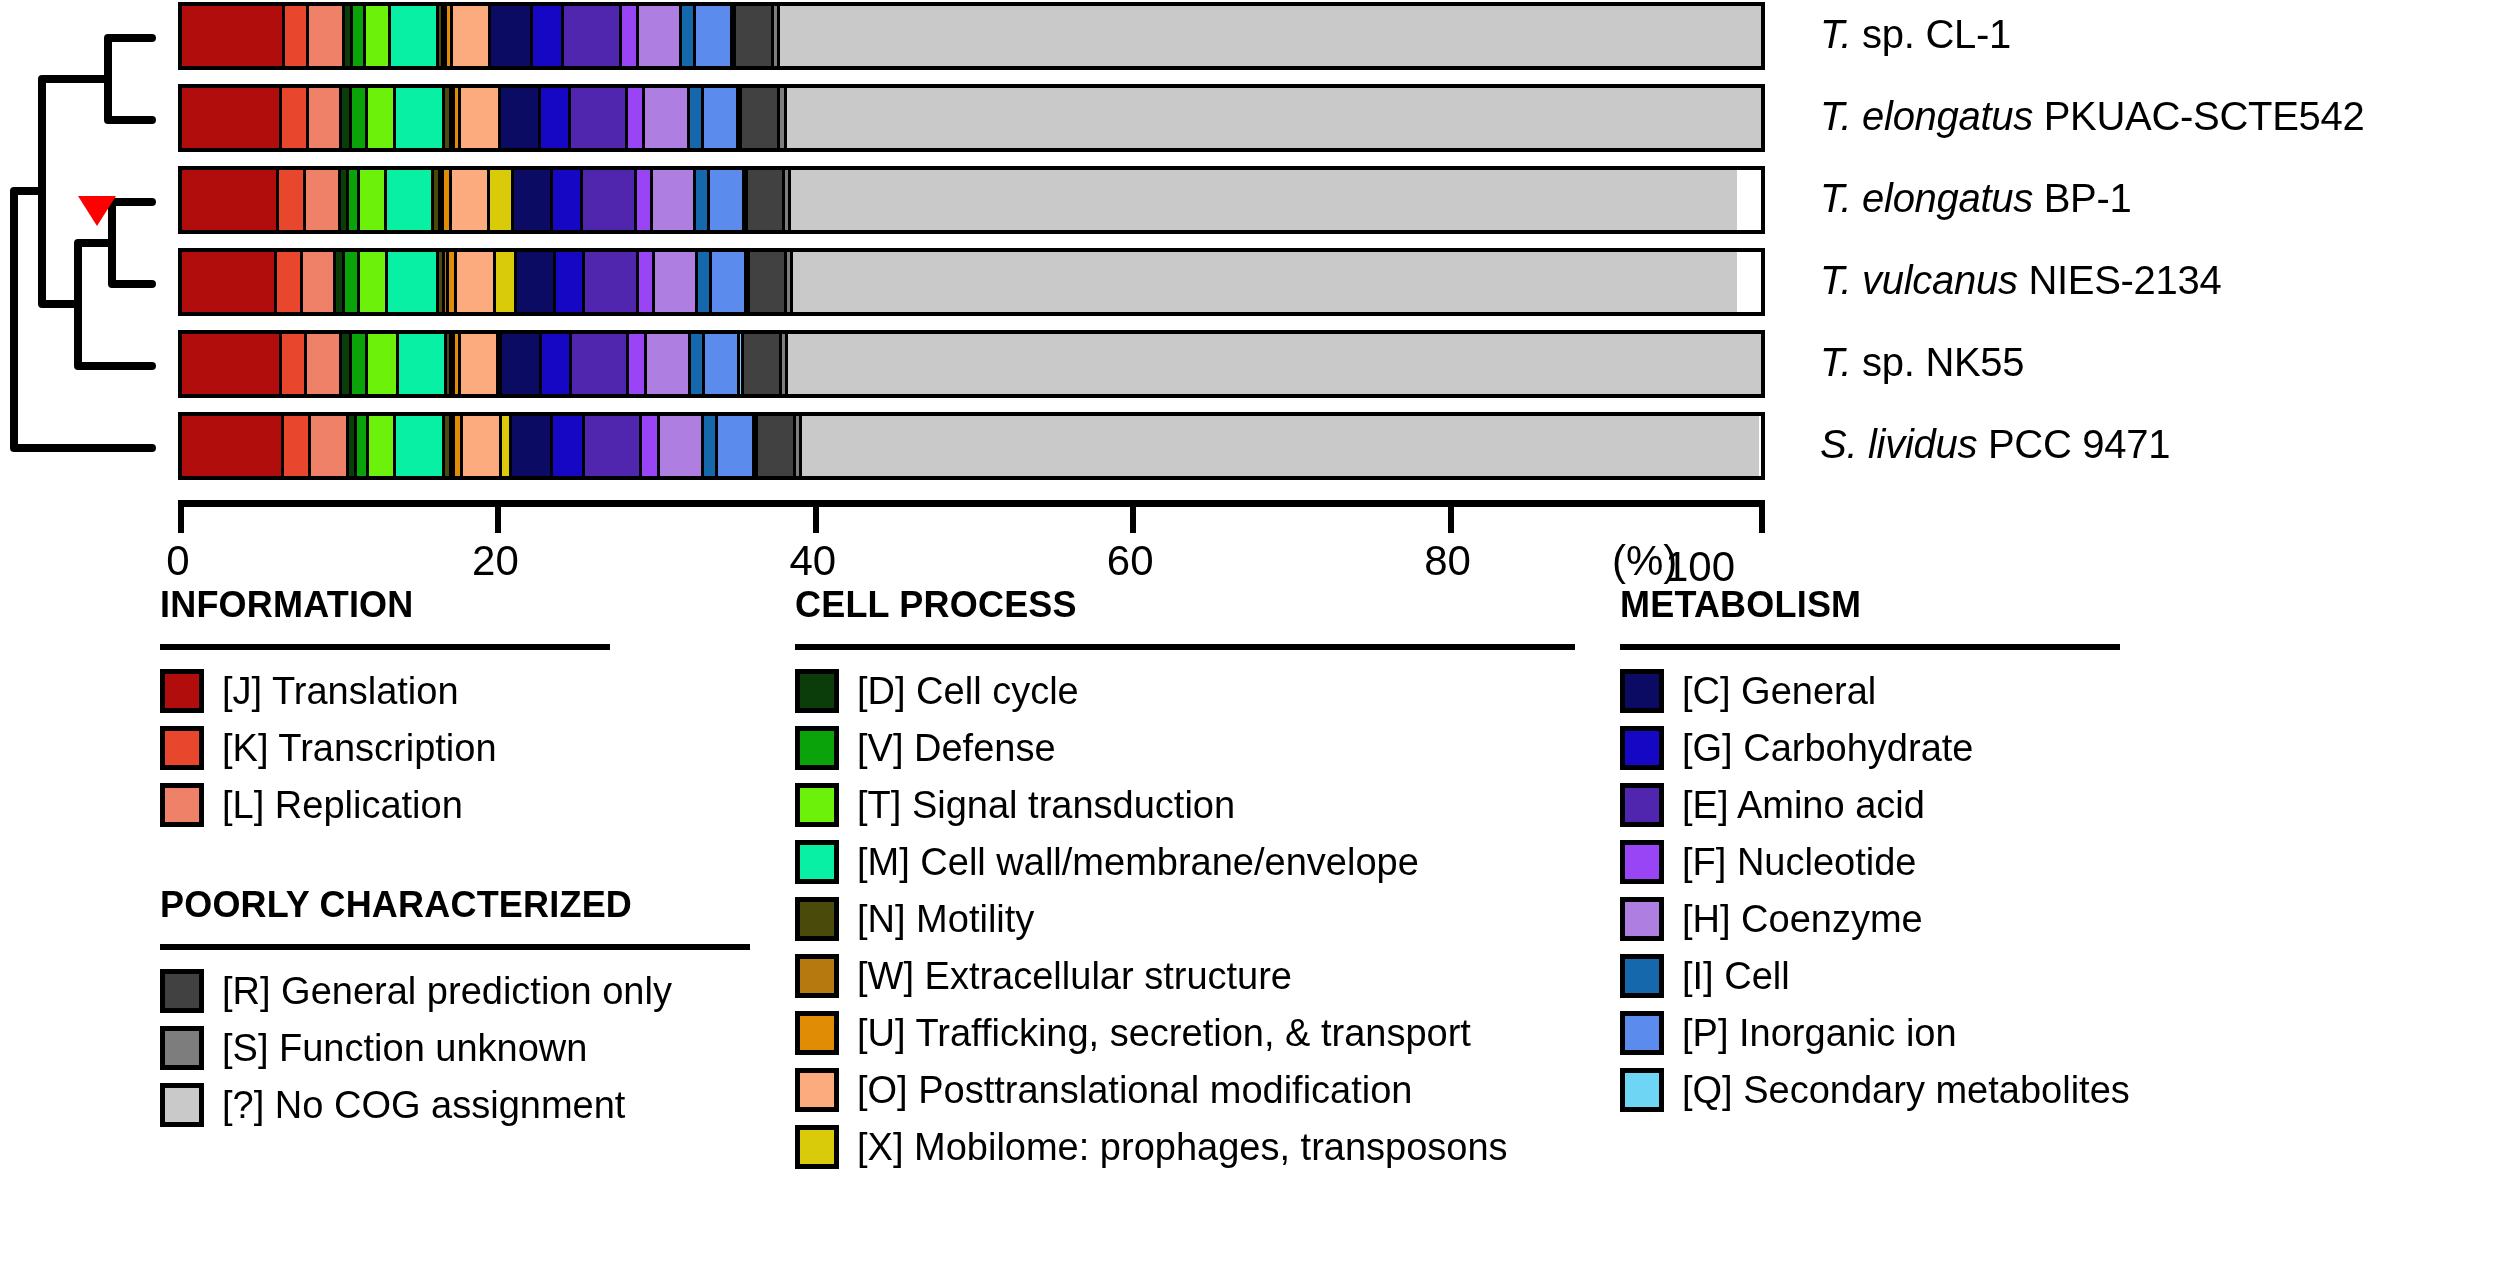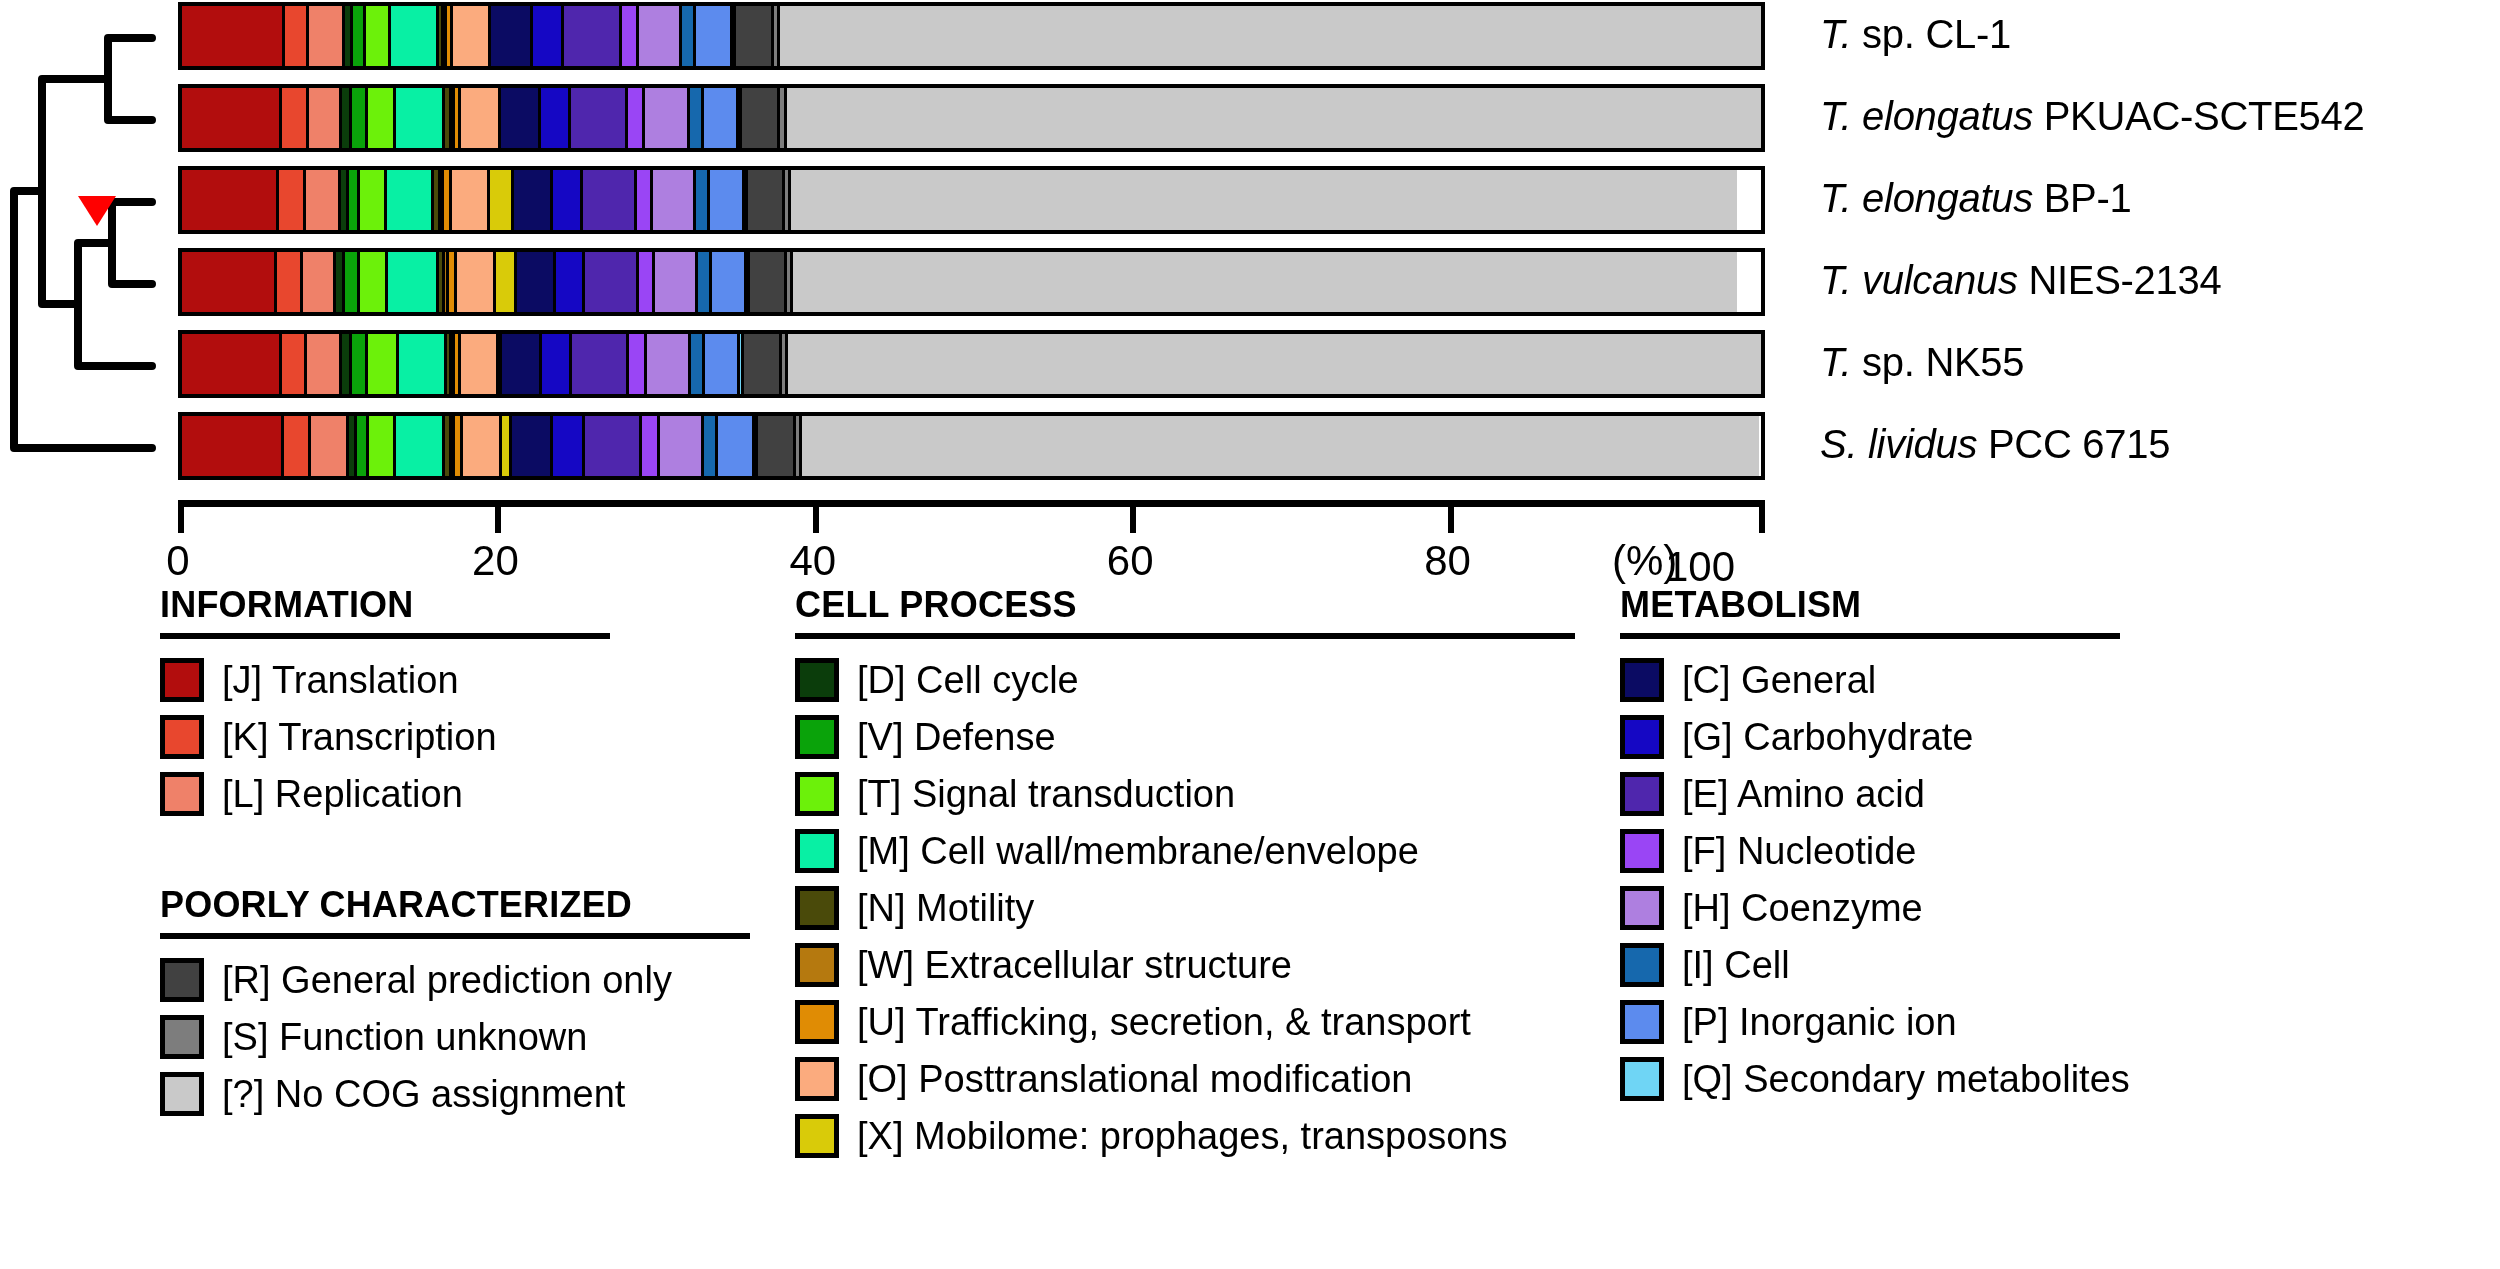--- a/index.html
+++ b/index.html
@@ -125,21 +125,21 @@
   #legend-info   { left: 160px; width: 600px; }
   #legend-poor   { left: 160px; top: 885px; width: 600px; }
   #legend-cell   { left: 795px; width: 860px; }
   #legend-metab  { left: 1620px; width: 640px; }
 
   .legend-title {
     font-size: 36px;
     font-weight: bold;
     letter-spacing: 0.2px;
     line-height: 40px;
-    padding-bottom: 8px;
+    padding-bottom: 19px;
   }
   .legend-rule {
     height: 6px;
     background: #000000;
     margin-bottom: 12px;
   }
   #legend-info .legend-rule  { width: 450px; }
   #legend-poor .legend-rule  { width: 590px; }
   #legend-cell .legend-rule  { width: 780px; }
   #legend-metab .legend-rule { width: 500px; }
@@ -348,21 +348,21 @@
         <div class="seg" title="[?] No COG assignment: 60.3%" style="background: rgb(201, 201, 201); width: 956.961px;"></div>
       </div>
     </div>
 
   <div id="taxa-labels">
       <div class="taxon" style="top: 12px;"><i>T.</i> <span>sp.</span> <span>CL-1</span></div>
       <div class="taxon" style="top: 94px;"><i>T.</i> <i>elongatus</i> <span>PKUAC-SCTE542</span></div>
       <div class="taxon" style="top: 176px;"><i>T.</i> <i>elongatus</i> <span>BP-1</span></div>
       <div class="taxon" style="top: 258px;"><i>T.</i> <i>vulcanus</i> <span>NIES-2134</span></div>
       <div class="taxon" style="top: 340px;"><i>T.</i> <span>sp.</span> <span>NK55</span></div>
-      <div class="taxon" style="top: 422px;"><i>S.</i> <i>lividus</i> <span>PCC 6715</span></div>
+      <div class="taxon" style="top: 422px;"><i>S.</i> <i>lividus</i> <span>PCC 9471</span></div>
     </div>
 </div>
 
 <div id="axis">
   <div id="axis-line"></div>
 <div class="tick" style="left: 0px;"></div>
     <div class="tick-label" style="left: 0px;">0</div>
     <div class="tick" style="left: 317.4px;"></div>
     <div class="tick-label" style="left: 317.4px;">20</div>
     <div class="tick" style="left: 634.8px;"></div>

